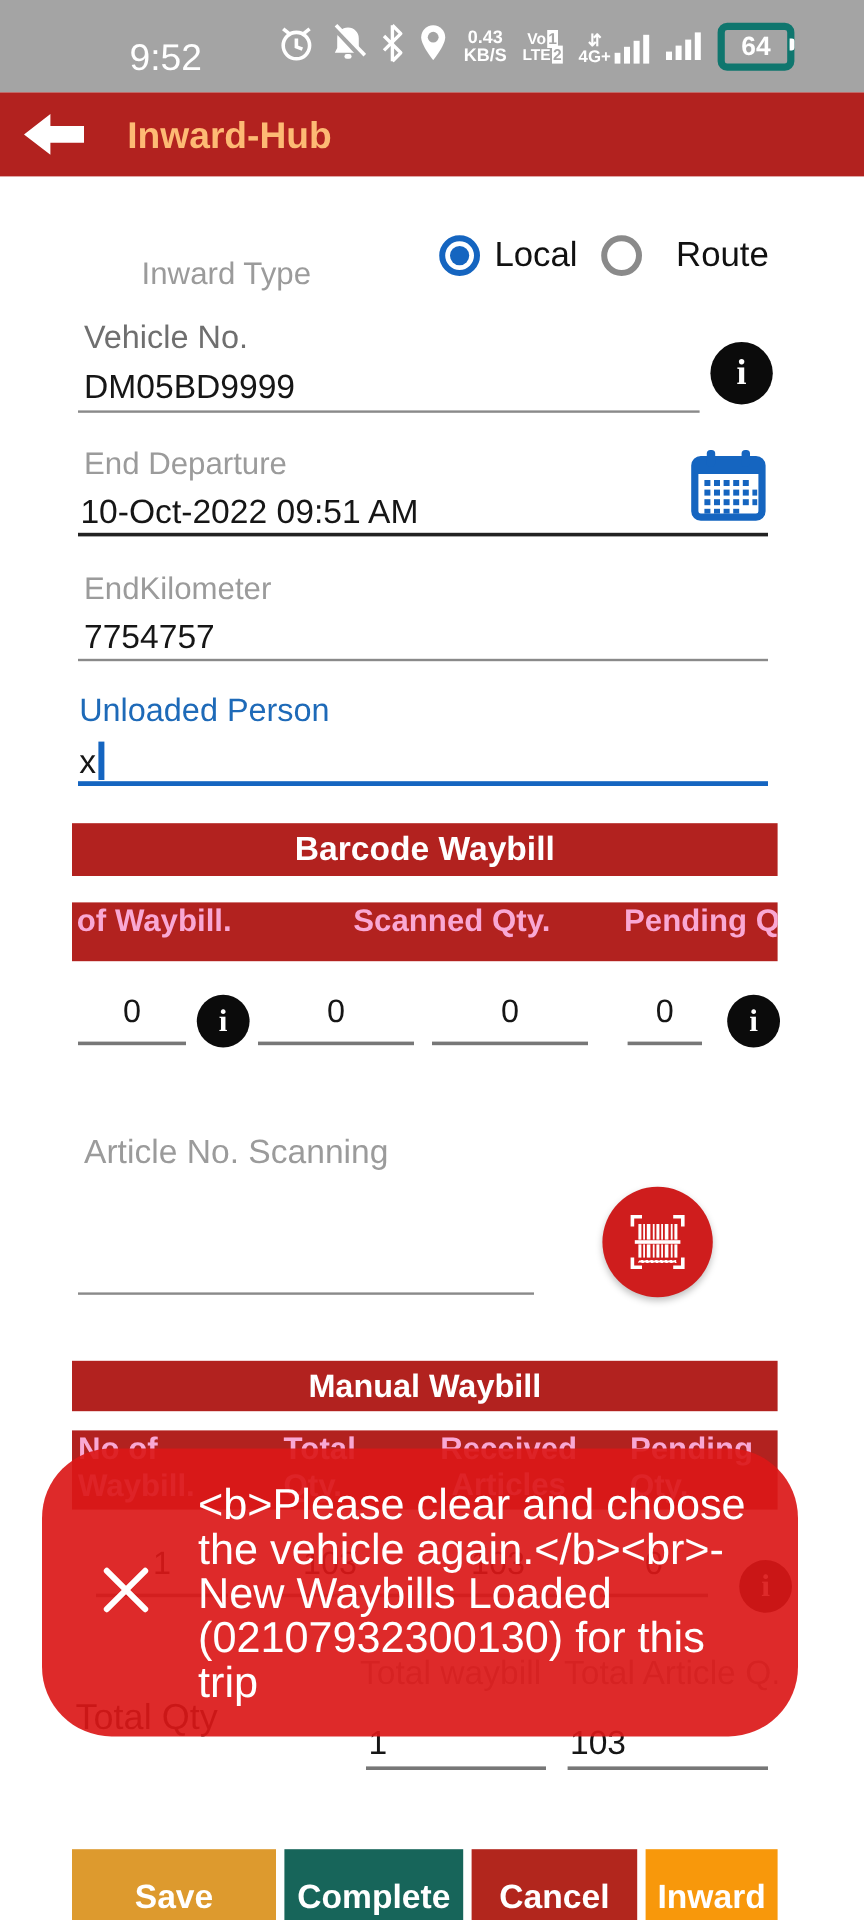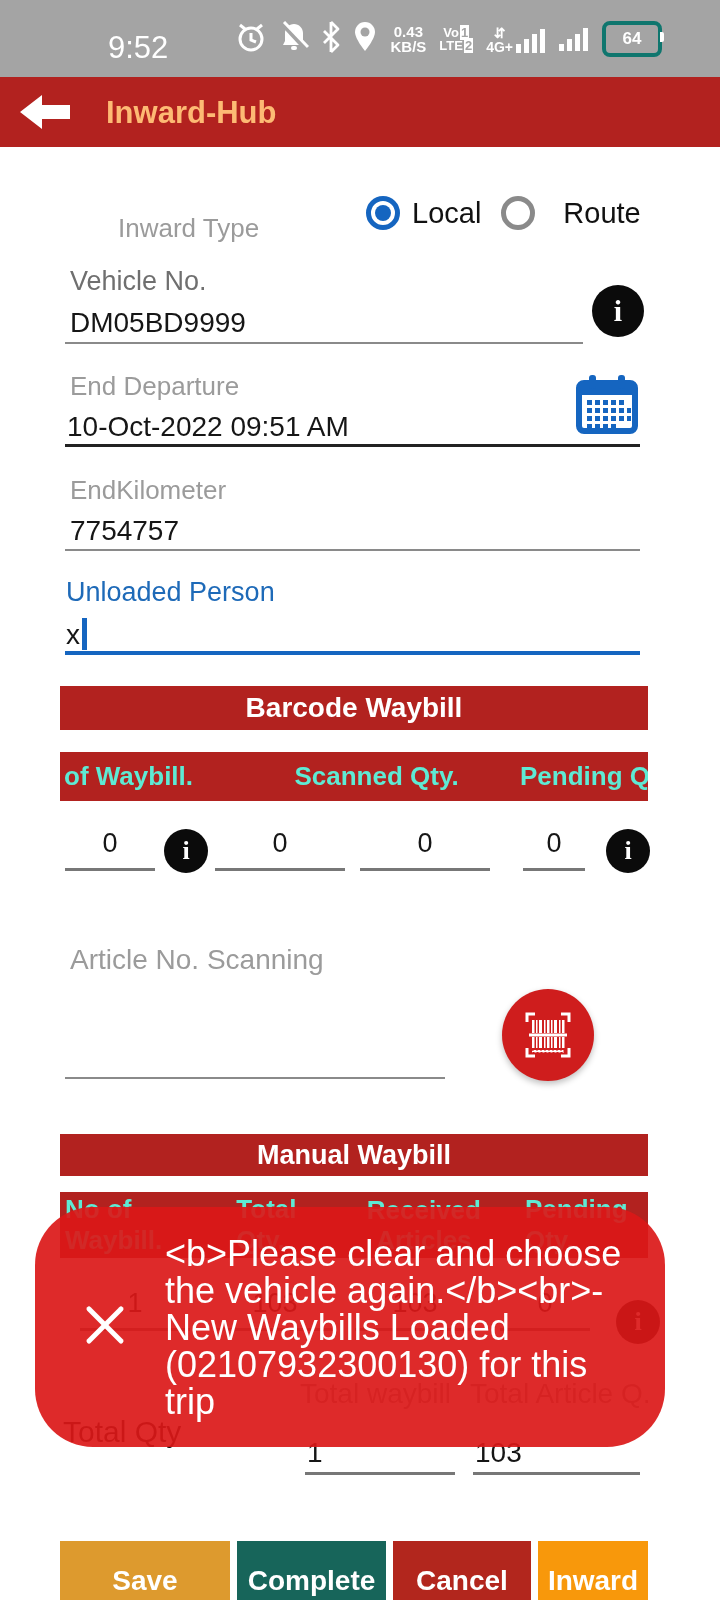--- a/index.html
+++ b/index.html
@@ -8,21 +8,21 @@
     background:#ffffff;font-family:"Liberation Sans",sans-serif;
     -webkit-font-smoothing:antialiased;
   }
   .abs{position:absolute;}
 
   
   .statusbar{left:0;top:0;width:720px;height:77px;background:#A4A4A4;color:#fff;}
   .sb-time{left:108px;top:30px;font-size:31px;color:#fff;}
   .sb-icons{right:58px;top:0;height:77px;display:flex;align-items:center;gap:13px;position:absolute;}
   .sb-txt{font-size:15px;font-weight:bold;line-height:15px;text-align:center;letter-spacing:0;}
-  .battery{width:52px;height:28px;border:4px solid #0f766e;border-radius:8px;display:flex;align-items:center;justify-content:center;font-size:17px;font-weight:bold;position:relative;text-align:right;}
+  .battery{width:52px;height:28px;border:6px solid #0f766e;border-radius:8px;display:flex;align-items:center;justify-content:center;font-size:22px;font-weight:bold;position:relative;text-align:right;}
   .battery:after{content:"";position:absolute;right:-6px;top:7px;width:4px;height:10px;background:#fff;border-radius:0 2px 2px 0;}
 
   
   .appbar{left:0;top:77px;width:720px;height:70px;background:#B2221F;}
   .back-btn{left:20px;top:94px;width:50px;height:36px;}
 
   
   .lbl-gray{color:#9b9b9b;font-size:26px;}
   .lbl-dgray{color:#6f6f6f;font-size:27px;}
   .lbl-blue{color:#1E6AB8;font-size:27px;}
@@ -33,21 +33,21 @@
 
   .radio-outer{width:34px;height:34px;border-radius:50%;box-sizing:border-box;display:inline-block;}
   .radio-on{border:5px solid #1565C0;position:relative;}
   .radio-on:after{content:"";position:absolute;left:4px;top:4px;width:16px;height:16px;border-radius:50%;background:#1565C0;}
   .radio-off{border:5px solid #8a8a8a;}
   .radio-lbl{font-size:29px;color:#111;}
 
   .info-circle{border-radius:50%;background:#0b0b0b;color:#fff;display:flex;align-items:center;justify-content:center;font-family:"Liberation Serif",serif;font-weight:bold;}
 
   .banner{left:60px;width:588px;background:#B2221F;color:#fff;text-align:center;font-weight:bold;}
-  .tbl-head{left:60px;width:588px;background:#B2221F;color:#5eead4;font-weight:bold;display:flex;align-items:center;box-sizing:border-box;overflow:hidden;gap:44px;}
+  .tbl-head{left:60px;width:588px;background:#B2221F;color:#f9a8d4;font-weight:bold;display:flex;align-items:flex-start;box-sizing:border-box;overflow:hidden;gap:44px;}
 
   .cell-val{color:#161616;font-size:27px;text-align:center;border-bottom:3px solid #777;}
 
   .cursor{display:inline-block;width:5px;height:32px;background:#1565C0;vertical-align:-6px;margin-left:2px;}
 
   
   .scan-btn{left:502px;top:989px;width:92px;height:92px;border-radius:50%;background:#CF1D1D;display:flex;align-items:center;justify-content:center;box-shadow:0 3px 6px rgba(0,0,0,0.25);}
 
   
   .toast{left:35px;top:1207px;width:630px;height:240px;border-radius:58px;background:rgba(219,24,24,0.92);display:flex;align-items:center;z-index:50;}

